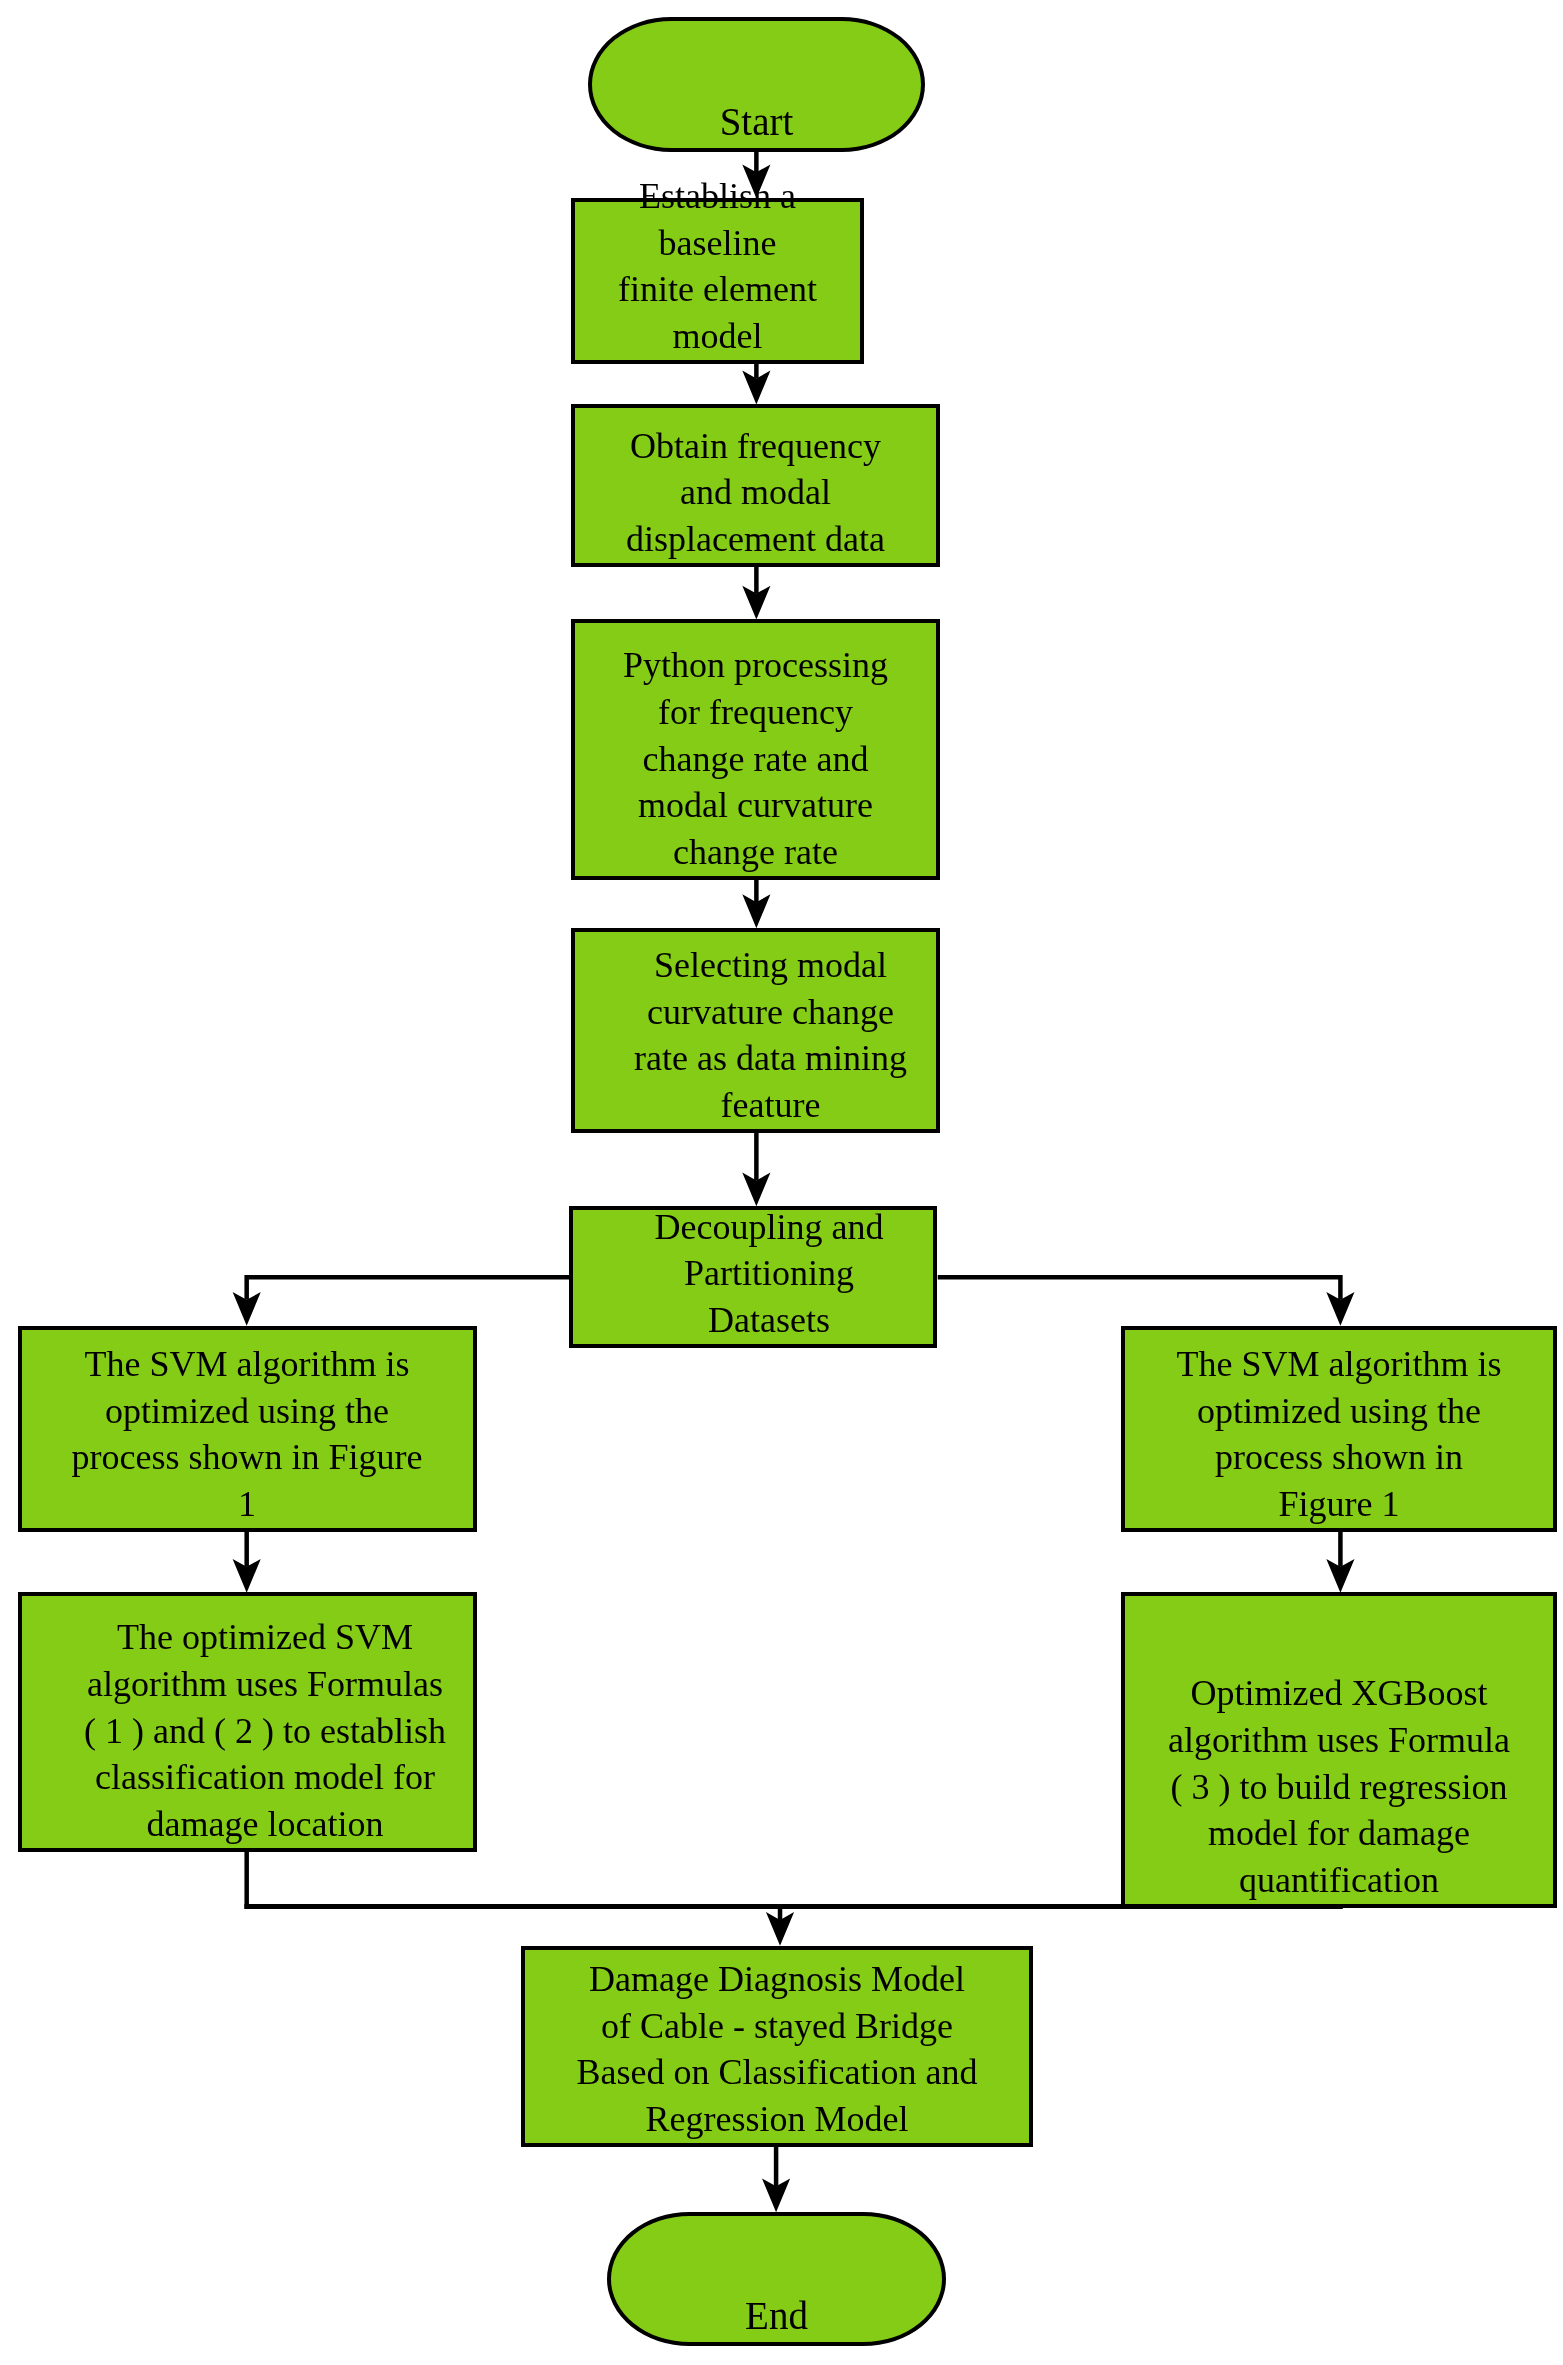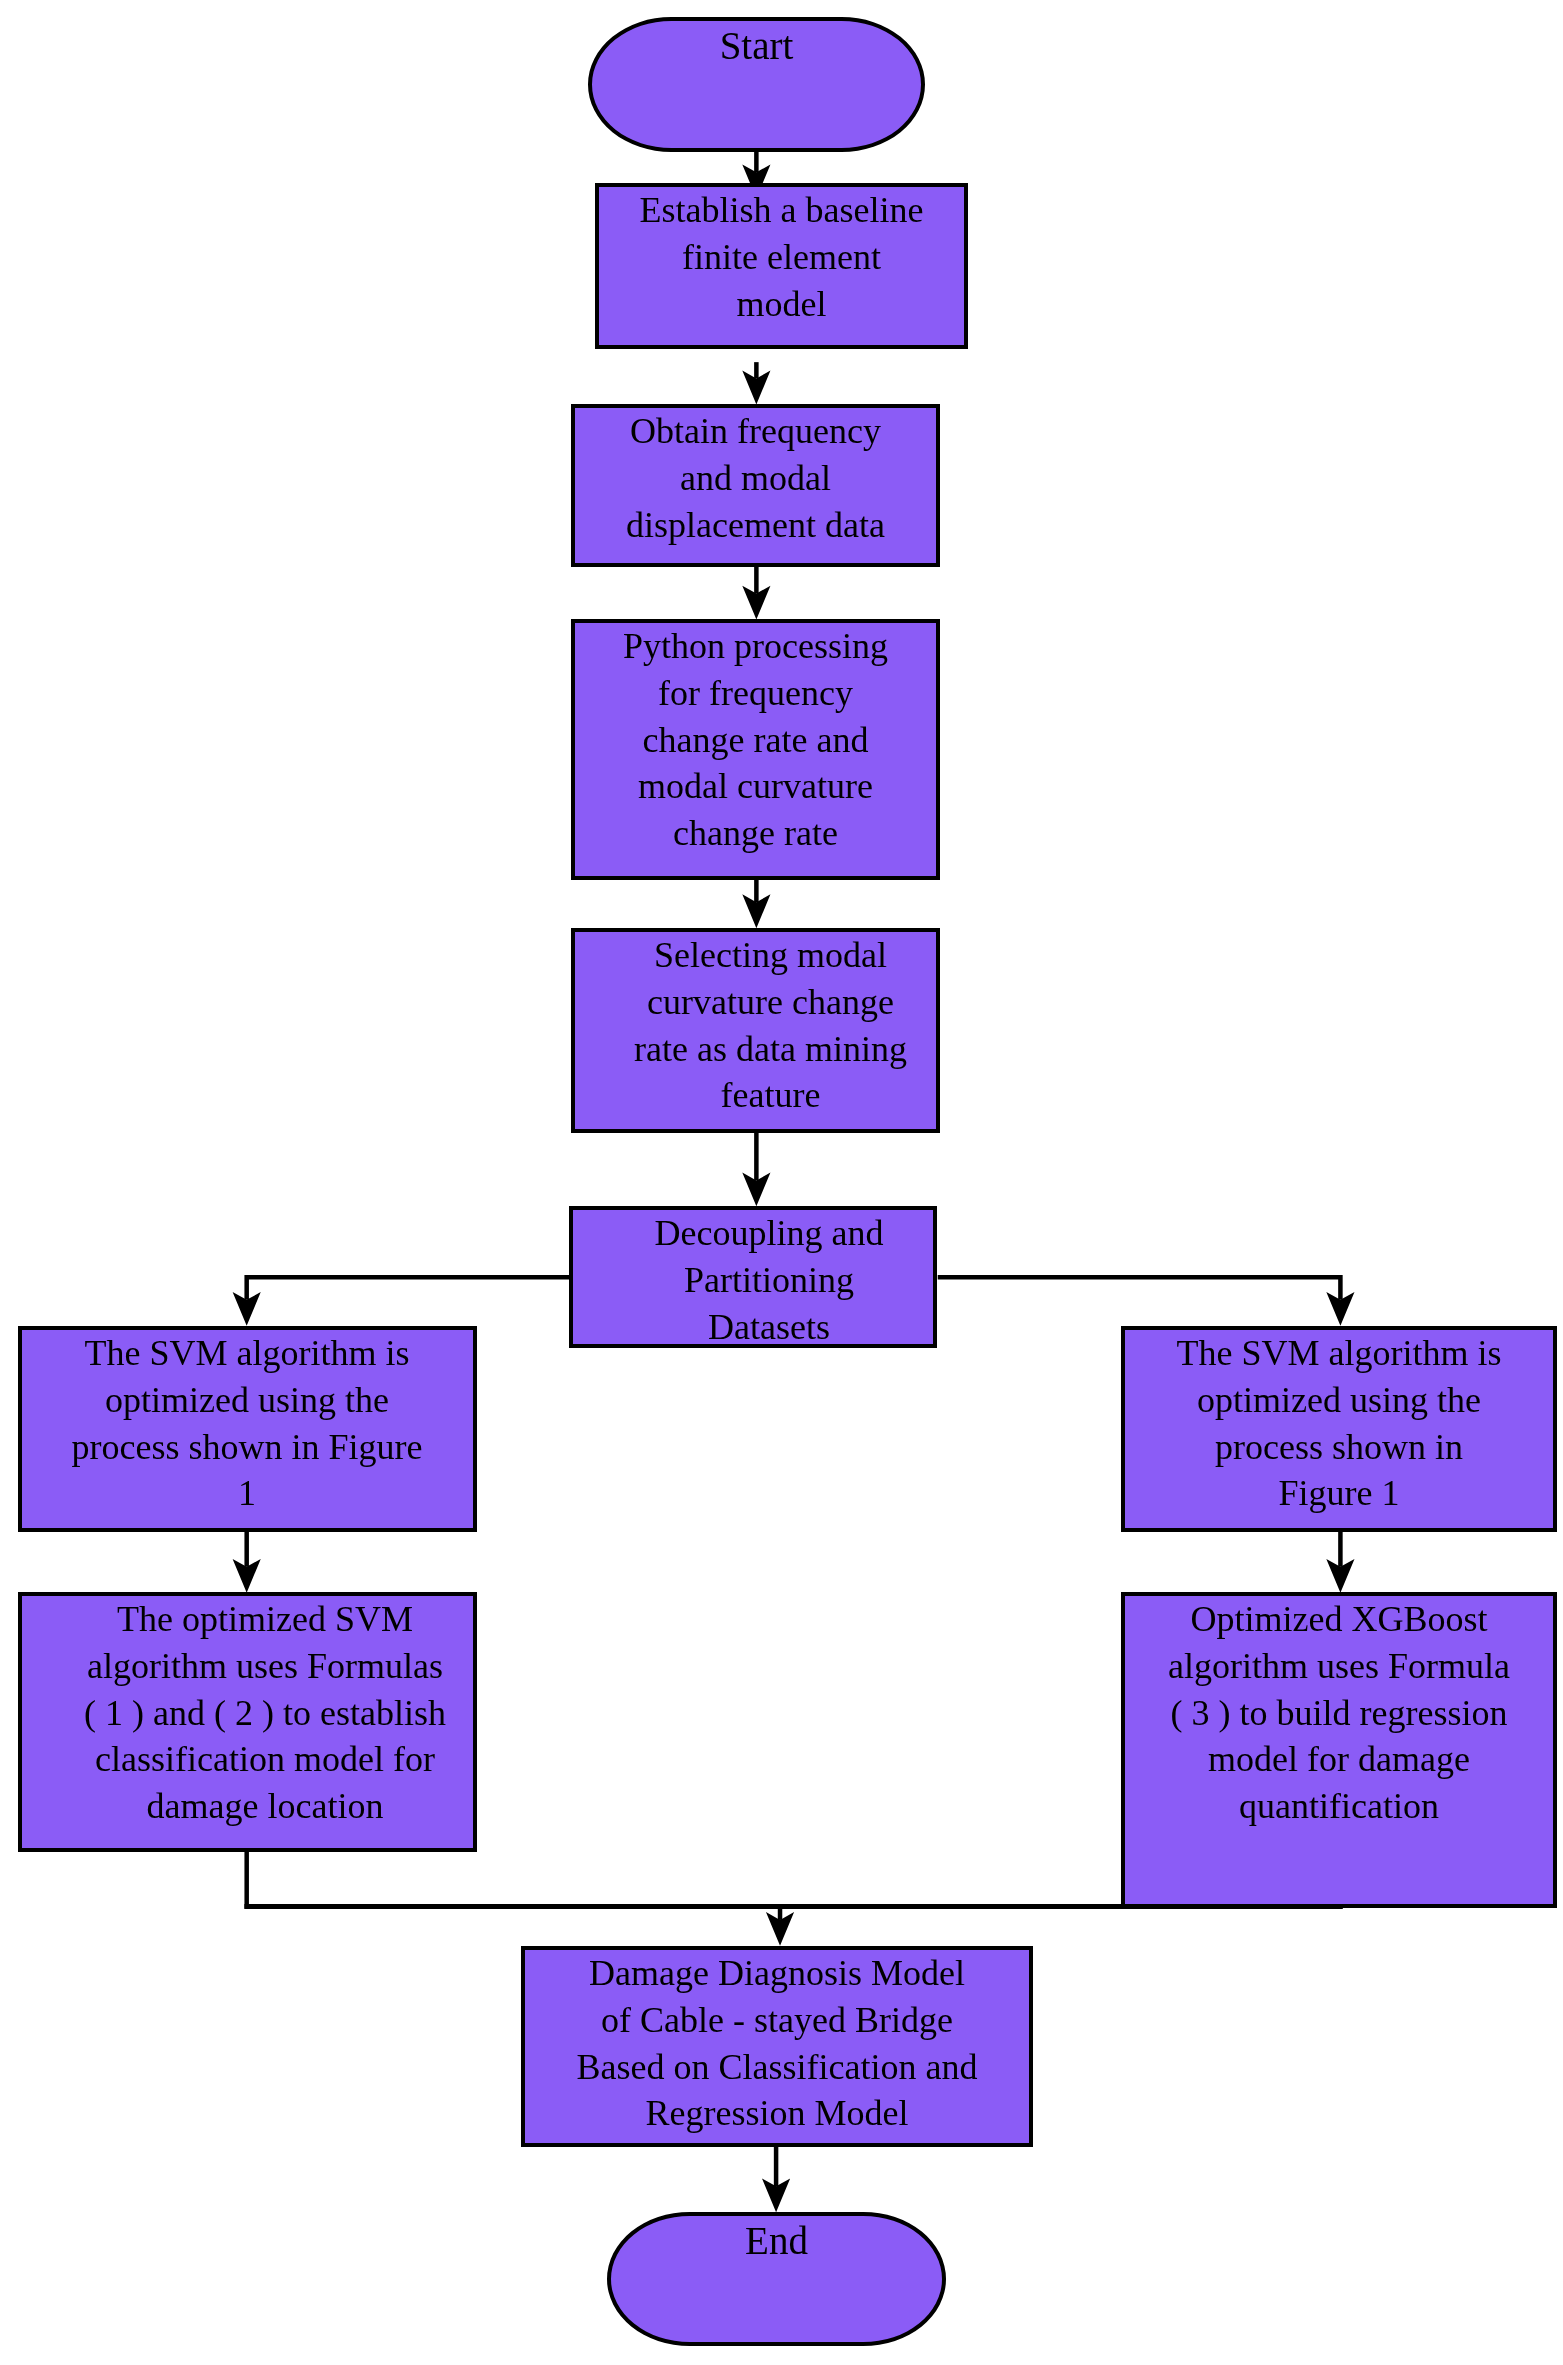--- a/index.html
+++ b/index.html
@@ -11,41 +11,41 @@
     font-family:"Liberation Serif","DejaVu Serif",serif;
     color:#000000;
   }
   .connector-layer{
     position:absolute;left:0;top:0;width:1564px;height:2366px;
   }
   .node{
     position:absolute;
     box-sizing:border-box;
     border:4.5px solid #000000;
-    background:#8b5cf6;
+    background:#84cc16;
     display:flex;
-    align-items:flex-start;
+    align-items:flex-end;
     justify-content:center;
     text-align:center;
   }
   .node .label{
     white-space:pre-line;
     font-size:36px;
     line-height:1.3;
     padding:0 3.4px;
   }
   .terminator{
     border-radius:84px / 68px;
   }
   .terminator .label{
     font-size:39px;
   }
   
   .n-start   {left:588px;top:17px;  width:337px;height:135px;}
-  .n-base    {left:571px;top:183px; width:373px;height:166px;margin-left:24px;}
+  .n-base    {left:571px;top:198px; width:293px;height:166px;}
   .n-obtain  {left:571px;top:404px; width:369px;height:163px;}
   .n-python  {left:571px;top:619px;width:369px;height:261px;}
   .n-select  {left:571px;top:928px;width:369px;height:205px;padding-left:30px;}
   .n-decouple{left:569px;top:1206px;width:368px;height:142px;padding-left:32px;}
   .n-left1   {left:17.5px;  top:1326px;width:459px;height:206px;}
   .n-left2   {left:17.5px;  top:1592px;width:459px;height:260px;padding-left:36px;}
   .n-right1  {left:1121px;top:1326px;width:436px;height:206px;}
   .n-right2  {left:1121px;top:1592px;width:436px;height:316px;}
   .n-bottom  {left:521px; top:1946px;width:512px;height:201px;}
   .n-end     {left:607px;top:2212px;width:339px;height:134px;}

